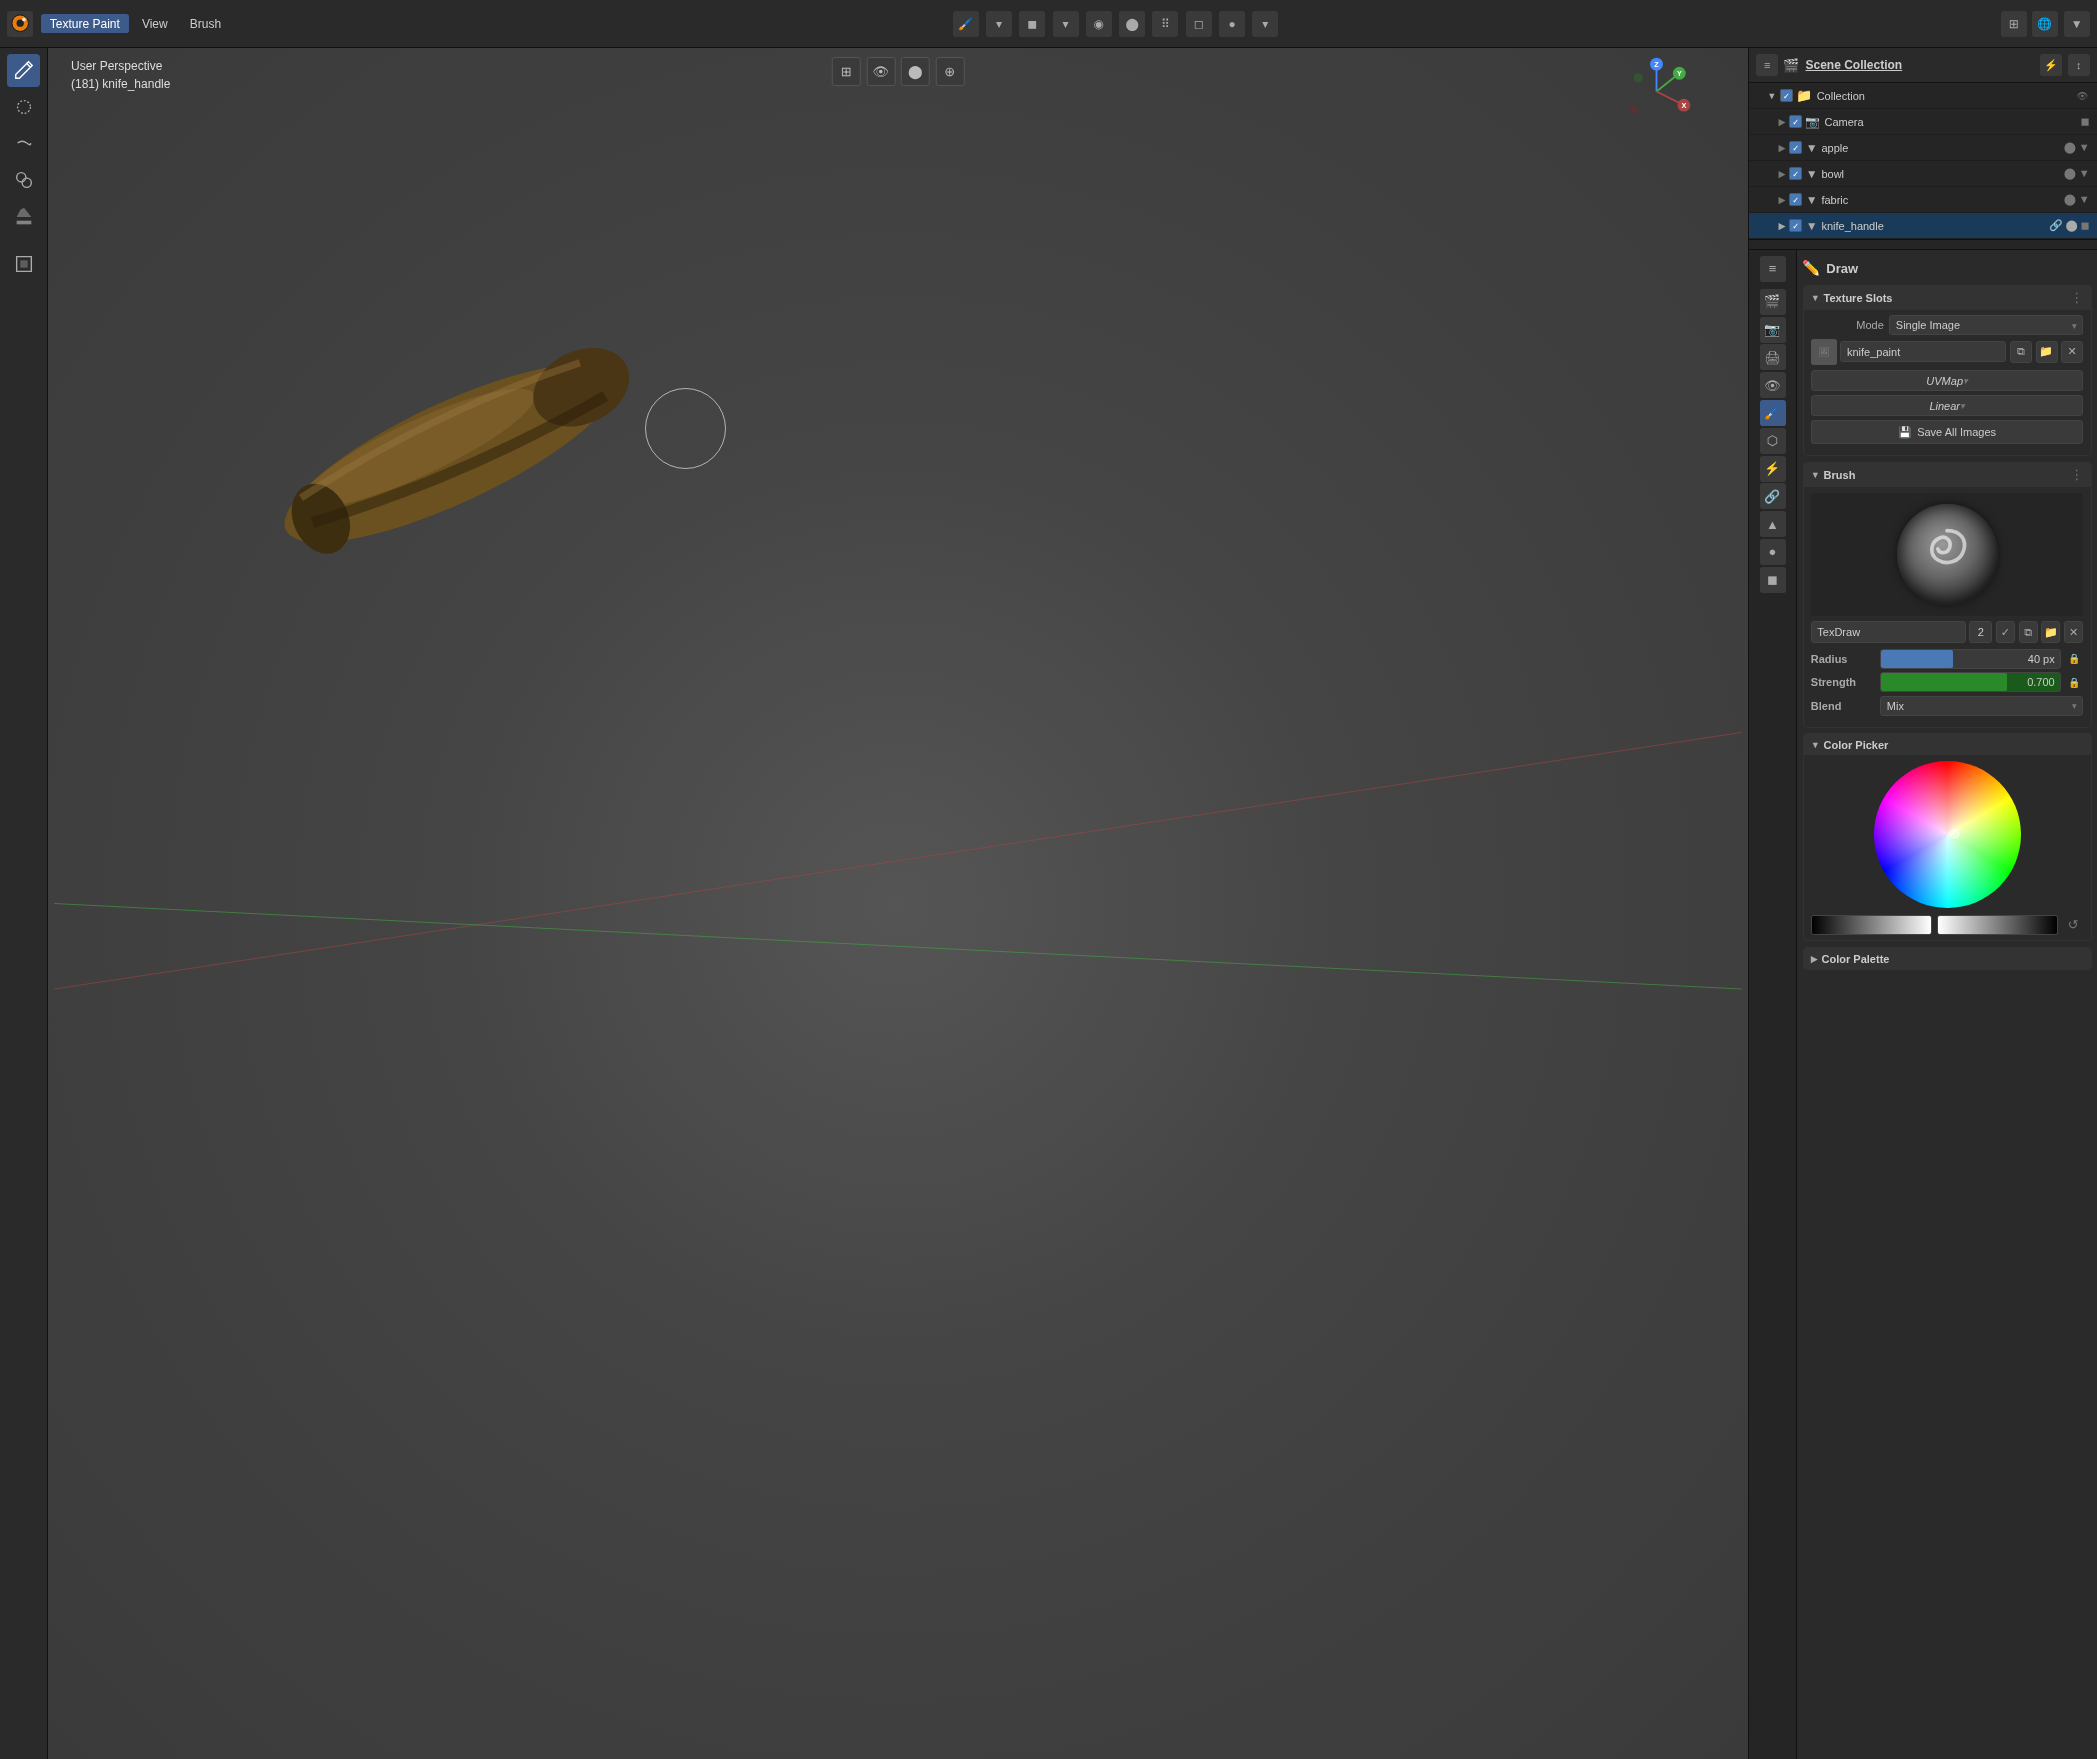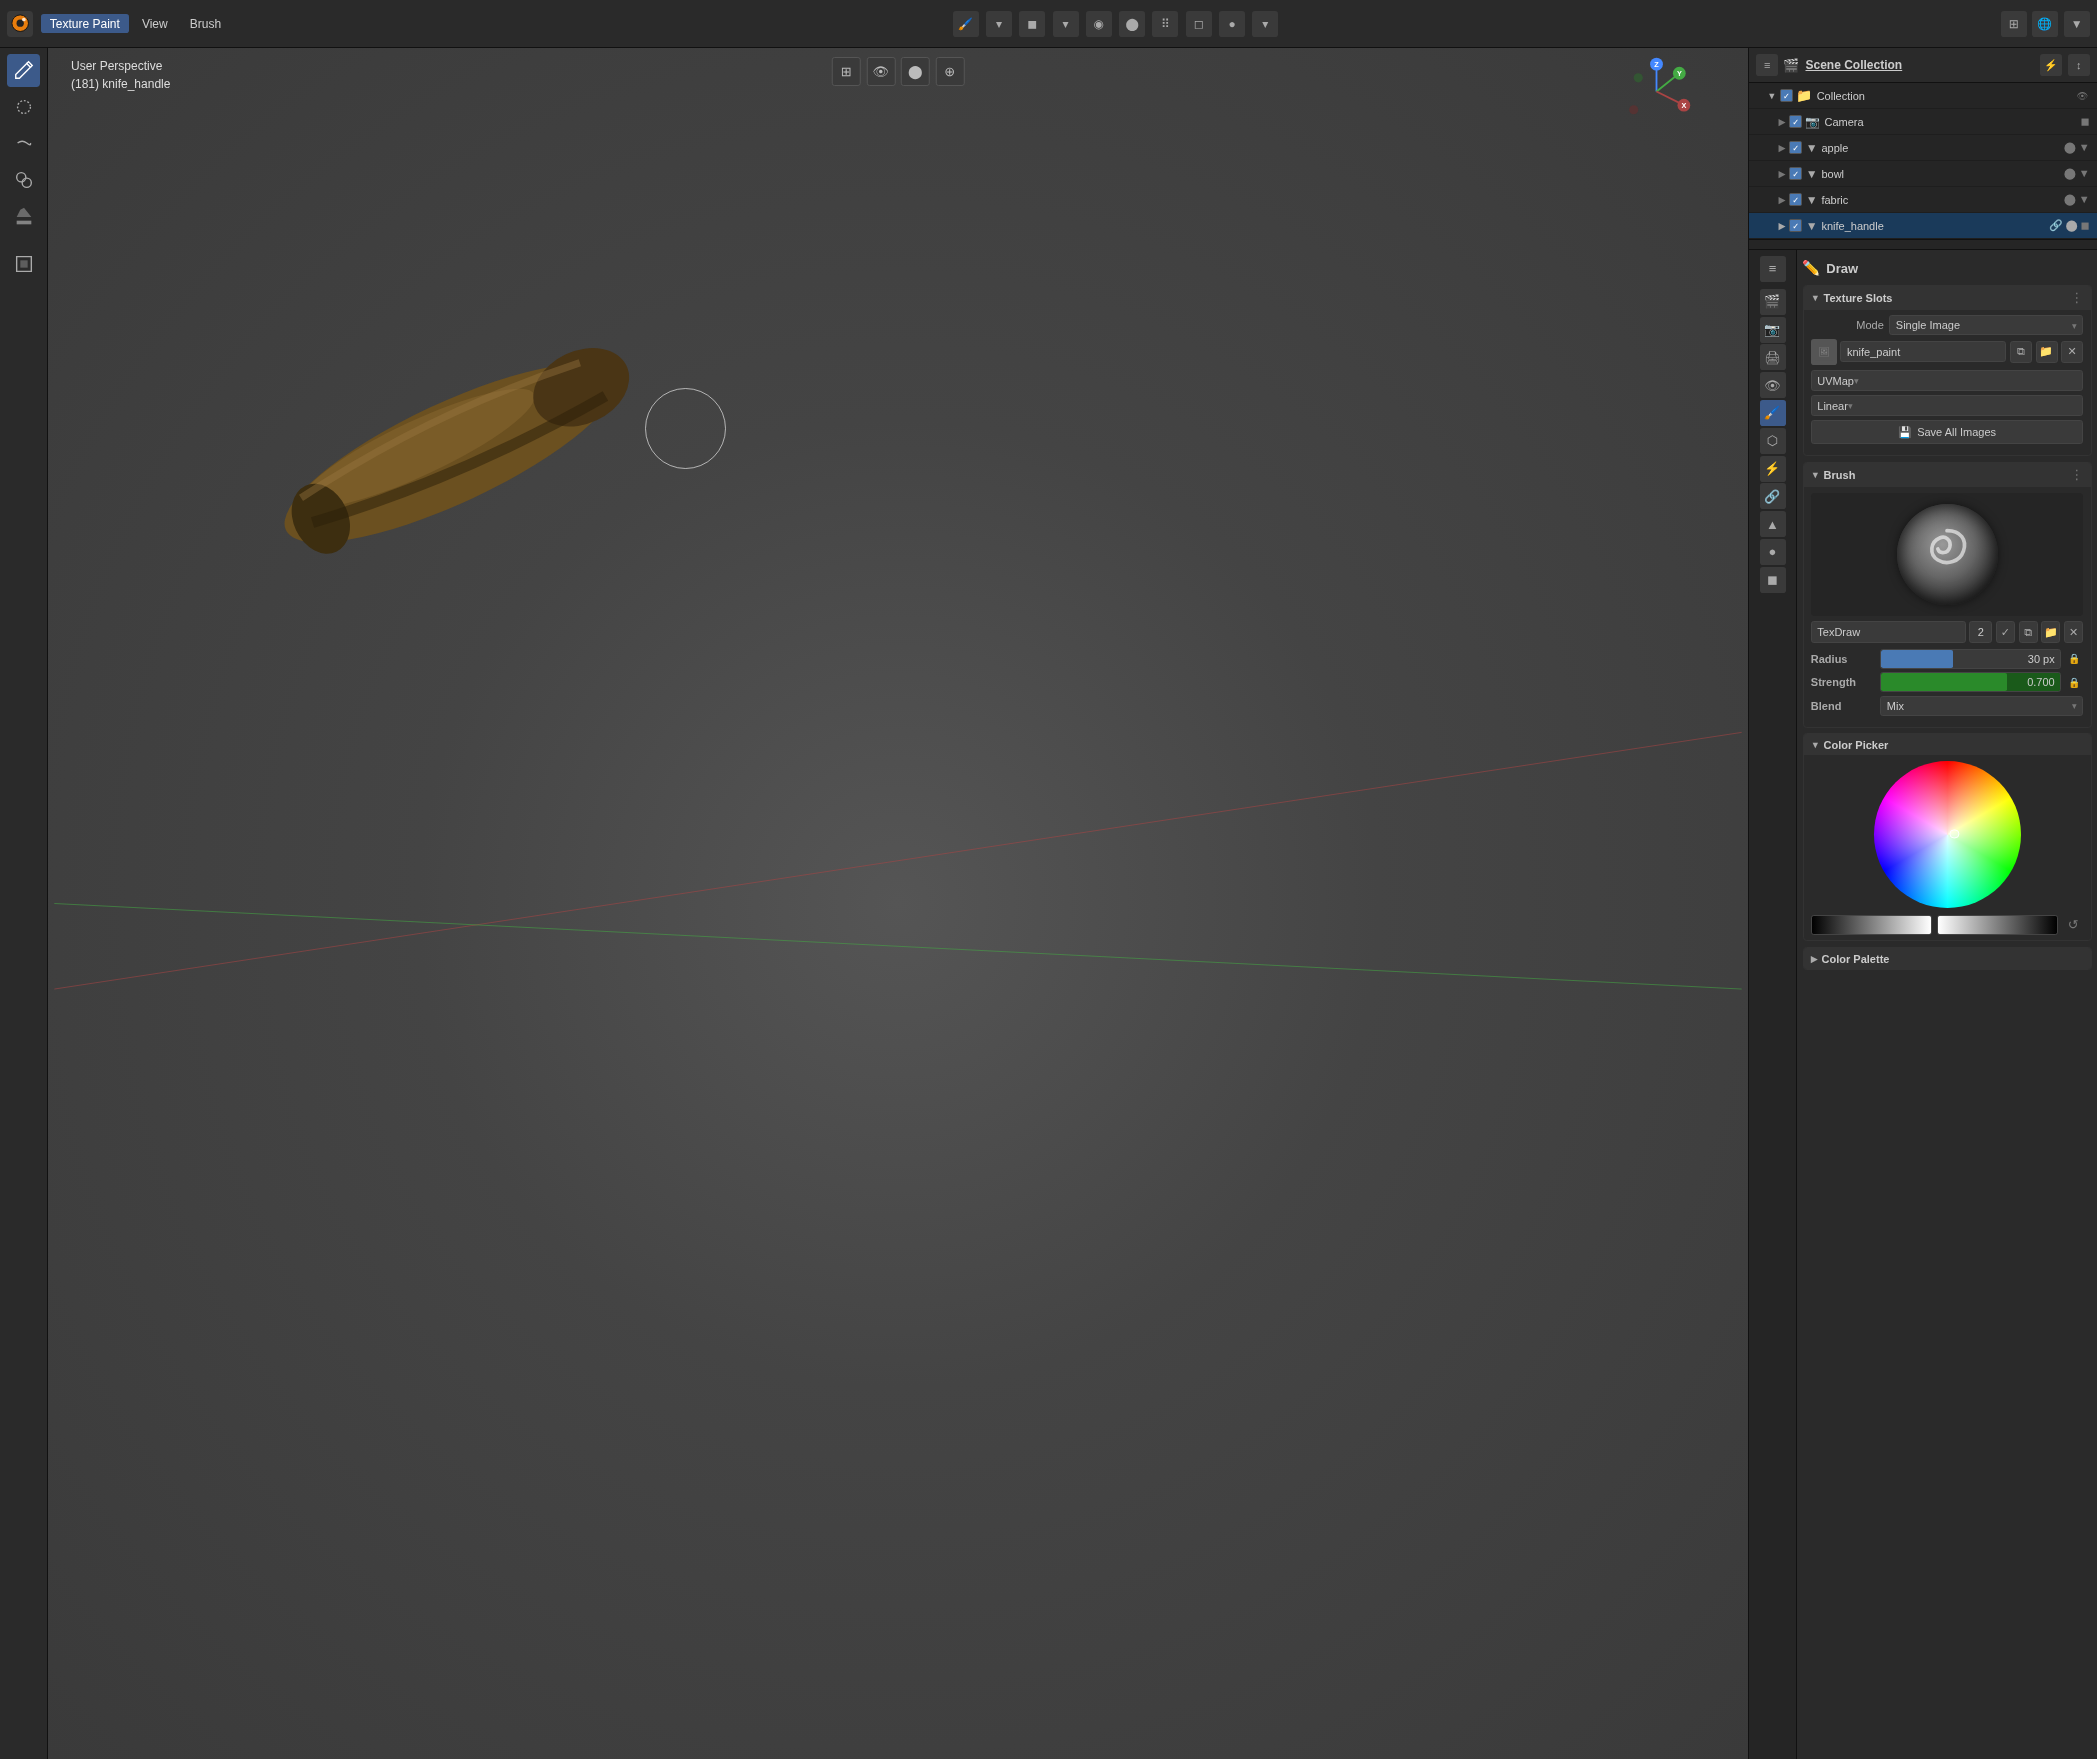--- a/index.html
+++ b/index.html
@@ -321,21 +321,21 @@
       margin-bottom: 3.7px;
     }
     .uvmap-field {
       flex: 1;
       background: #3a3a3a;
       border: 0.9px solid #444;
       border-radius: 2.8px;
       color: #ccc;
       font-size: 11px;
       padding: 3.7px 5.5px;
-      display: flex; align-items: center; justify-content: flex-start;
+      display: flex; align-items: center; justify-content: center; font-style: italic;
     }
 
     
     .save-btn {
       width: 100%;
       background: #3a3a3a;
       border: 0.9px solid #444;
       border-radius: 2.8px;
       color: #ccc;
       font-size: 11px;
@@ -869,21 +869,21 @@
               <div class="icon-btn-sm">✓</div>
               <div class="icon-btn-sm">⧉</div>
               <div class="icon-btn-sm">📁</div>
               <div class="icon-btn-sm">✕</div>
             </div>
 
             <div class="slider-row">
               <span class="slider-label">Radius</span>
               <div class="slider-container">
                 <div class="slider-fill" style="width: 40%;"></div>
-                <span class="slider-value">30 px</span>
+                <span class="slider-value">40 px</span>
               </div>
               <div class="slider-icon">🔒</div>
             </div>
 
             <div class="slider-row">
               <span class="slider-label">Strength</span>
               <div class="slider-container" style="background:#1a5a1a;">
                 <div class="slider-fill" style="width: 70%; background: #2a8a2a;"></div>
                 <span class="slider-value">0.700</span>
               </div>

